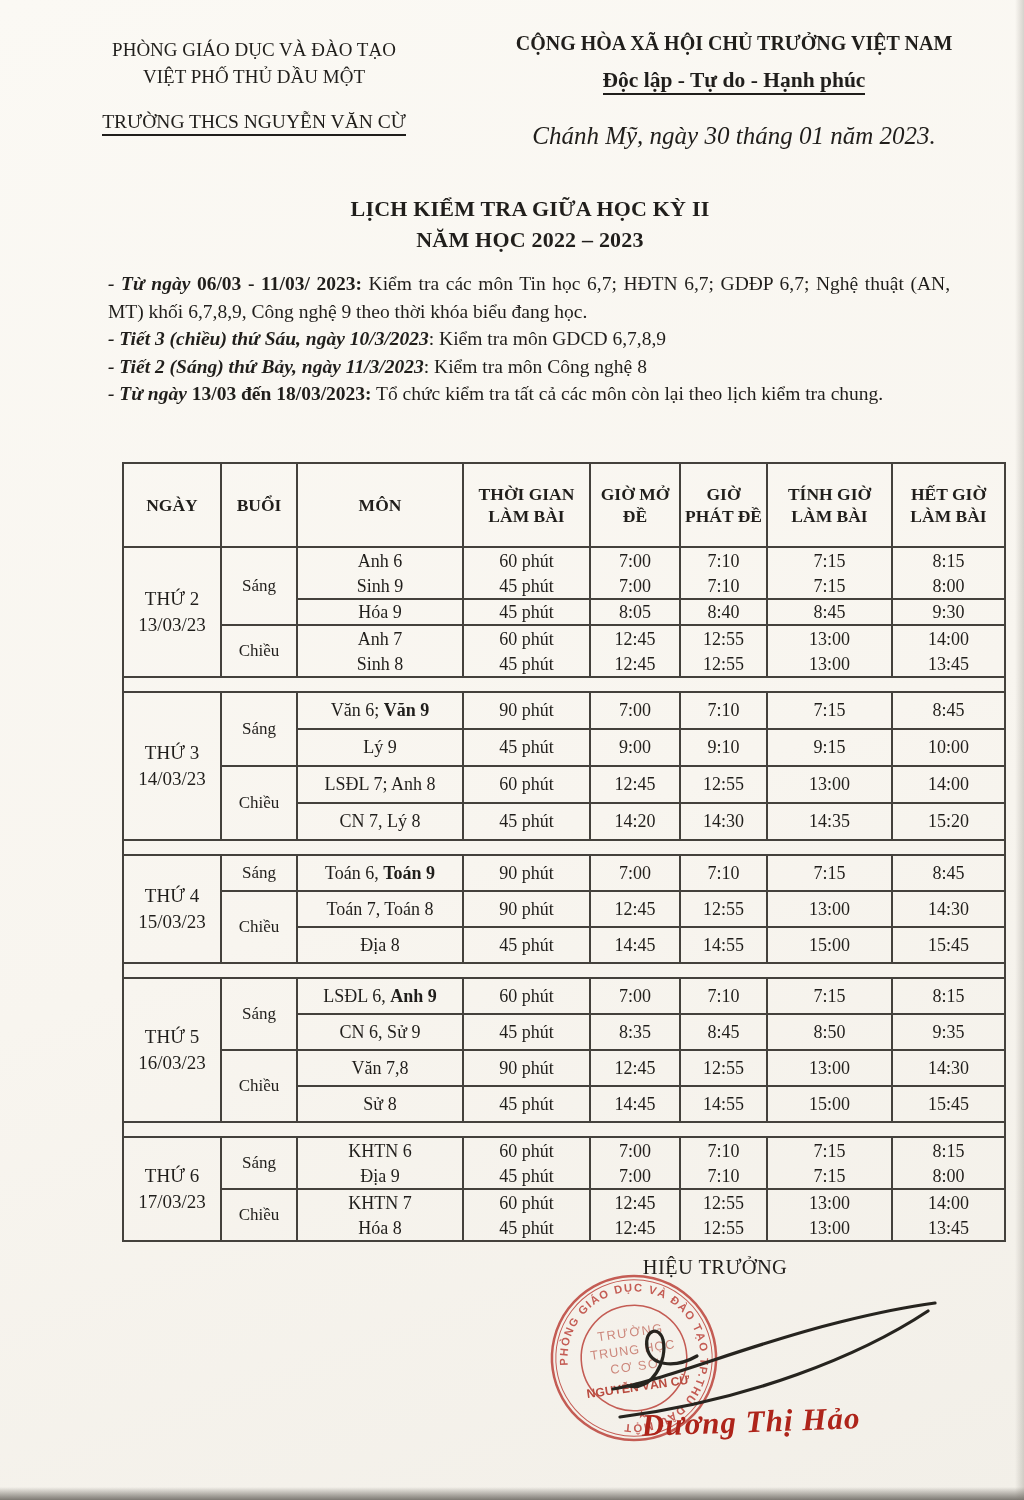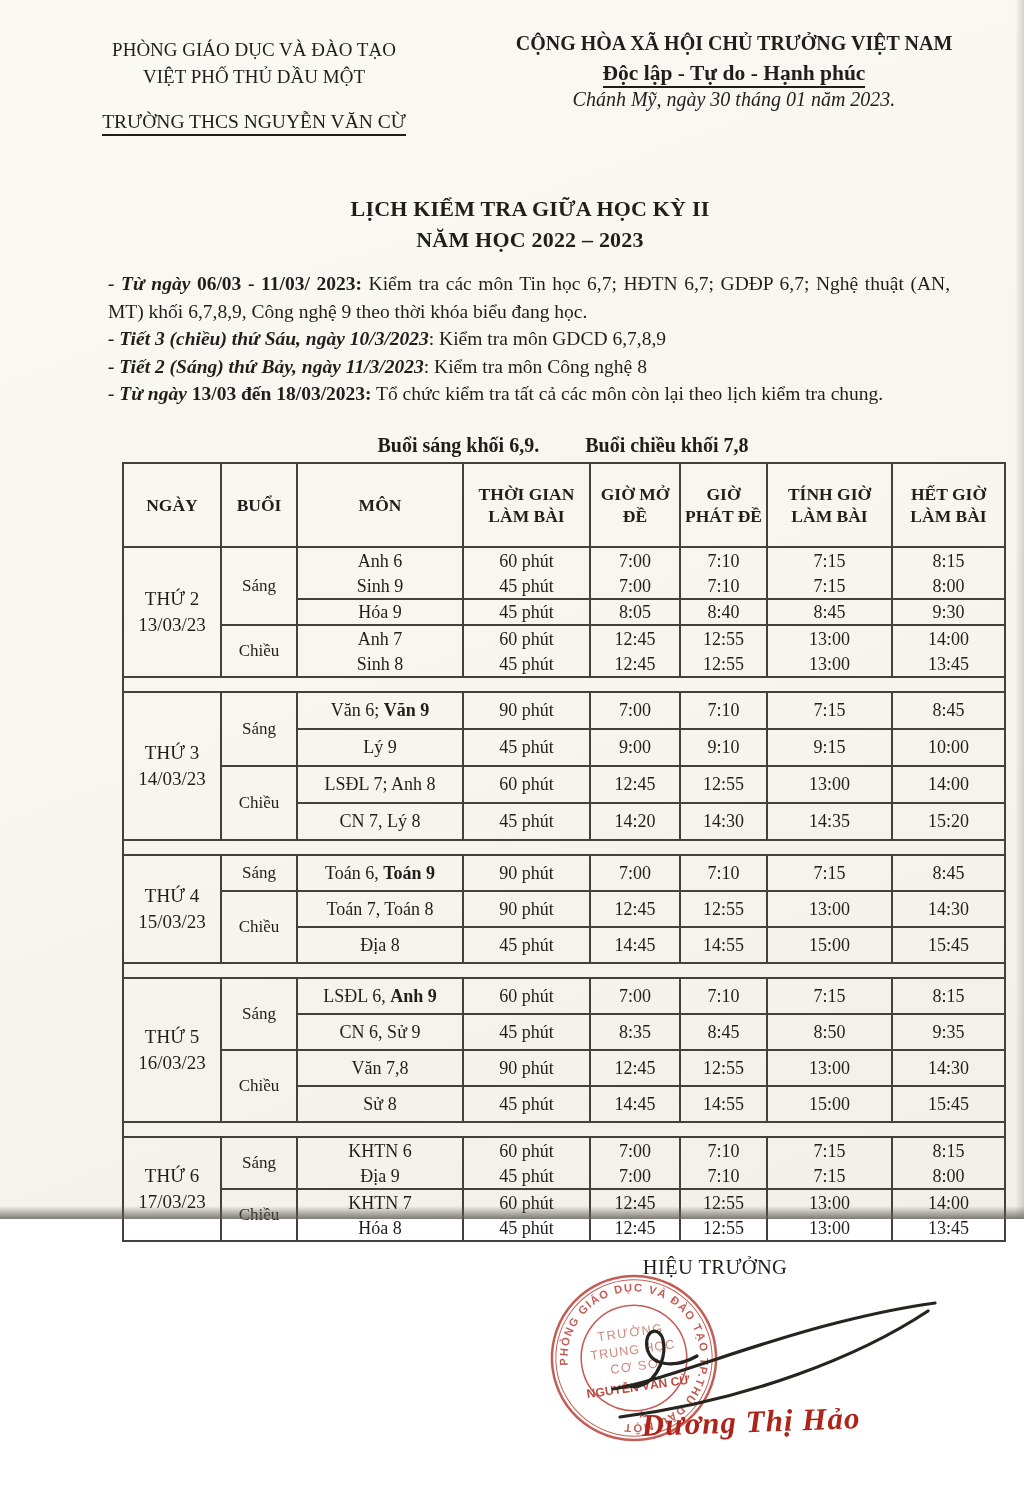--- a/index.html
+++ b/index.html
@@ -2,33 +2,33 @@
 <html style="--paper: #f8f6f0; --ink: #201e1b; --line: #44413c; --stamp: #c05048; --stamp-light: #c97e72; --stamp-dark: #b43d31; --sig-red: #ae241a;"><head>
 <meta charset="utf-8">
 <style>
   :root{
     --paper:#f8f6f0; --ink:#201e1b; --line:#44413c;
     --stamp:#c05048; --stamp-light:#c97e72; --stamp-dark:#b43d31; --sig-red:#ae241a;
   }
   *{margin:0;padding:0;box-sizing:border-box;}
   html,body{width:1024px;height:1500px;overflow:hidden;}
   body{font-family:"Liberation Serif","DejaVu Serif",serif;color:var(--ink);}
-  .page{position:relative;width:1024px;height:1219px;
+  .page{position:relative;width:1024px;height:1500px;
         background:linear-gradient(160deg,#fbf9f4 0%,#f8f5ef 55%,#f2efe8 100%);}
 
   
   .hdr-left{position:absolute;left:78px;top:36px;width:352px;text-align:center;
             font-size:19px;line-height:27px;}
   .hdr-left .school{font-weight:normal;font-size:19.5px;margin-top:18px;}
   .hdr-left .school span{border-bottom:2px solid var(--ink);padding-bottom:2px;}
   .hdr-right{position:absolute;left:498px;top:30px;width:472px;text-align:center;}
   .hdr-right .nh1{font-weight:bold;font-size:20px;line-height:26px;}
-  .hdr-right .nh2{font-weight:bold;font-size:21.5px;line-height:30px;margin-top:2px;}
+  .hdr-right .nh2{font-weight:bold;font-size:21.5px;line-height:30px;margin-top:9px;}
   .hdr-right .nh2 span{border-bottom:2px solid var(--ink);padding-bottom:1px;}
-  .hdr-right .date{font-style:italic;font-size:20px;}
+  .hdr-right .date{font-style:italic;font-size:25px;margin-top:27px;}
 
   
   .title{position:absolute;left:0;top:193px;width:1060px;text-align:center;
          font-weight:bold;font-size:22px;line-height:31px;letter-spacing:.2px;}
 
   
   .notes{position:absolute;left:108px;top:270px;width:842px;
          font-size:19.5px;line-height:27.6px;text-align:justify;}
   .notes .bi{font-weight:bold;font-style:italic;}
   .notes .b{font-weight:bold;}
@@ -94,23 +94,20 @@
     <div>NĂM HỌC 2022 – 2023</div>
   </div>
 
   <div class="notes">
     <p class="note"><span class="bi">- Từ ngày </span><span class="b">06/03 - 11/03/ 2023:</span><span> Kiểm tra các môn Tin học 6,7; HĐTN 6,7; GDĐP 6,7; Nghệ thuật (AN, MT) khối 6,7,8,9, Công nghệ 9 theo thời khóa biểu đang học.</span></p>
     <p class="note"><span class="bi">- Tiết 3 (chiều) thứ Sáu, ngày 10/3/2023</span><span class="b"></span><span>: Kiểm tra môn GDCD 6,7,8,9</span></p>
     <p class="note"><span class="bi">- Tiết 2 (Sáng) thứ Bảy, ngày 11/3/2023</span><span class="b"></span><span>: Kiểm tra môn Công nghệ 8</span></p>
     <p class="note"><span class="bi">- Từ ngày </span><span class="b">13/03 đến 18/03/2023:</span><span> Tổ chức kiểm tra tất cả các môn còn lại theo lịch kiểm tra chung.</span></p>
   </div>
 
-  <div class="caption">
-    <span>Buổi sáng khối 6,9.</span><span class="cap-gap"></span><span>Buổi chiều khối 7,8</span>
-  </div>
 
   <table class="sched">
     <colgroup>
       <col style="width:98px">
         <col style="width:76px">
         <col style="width:166px">
         <col style="width:127px">
       <col style="width:90px">
         <col style="width:87px">
         <col style="width:125px">

